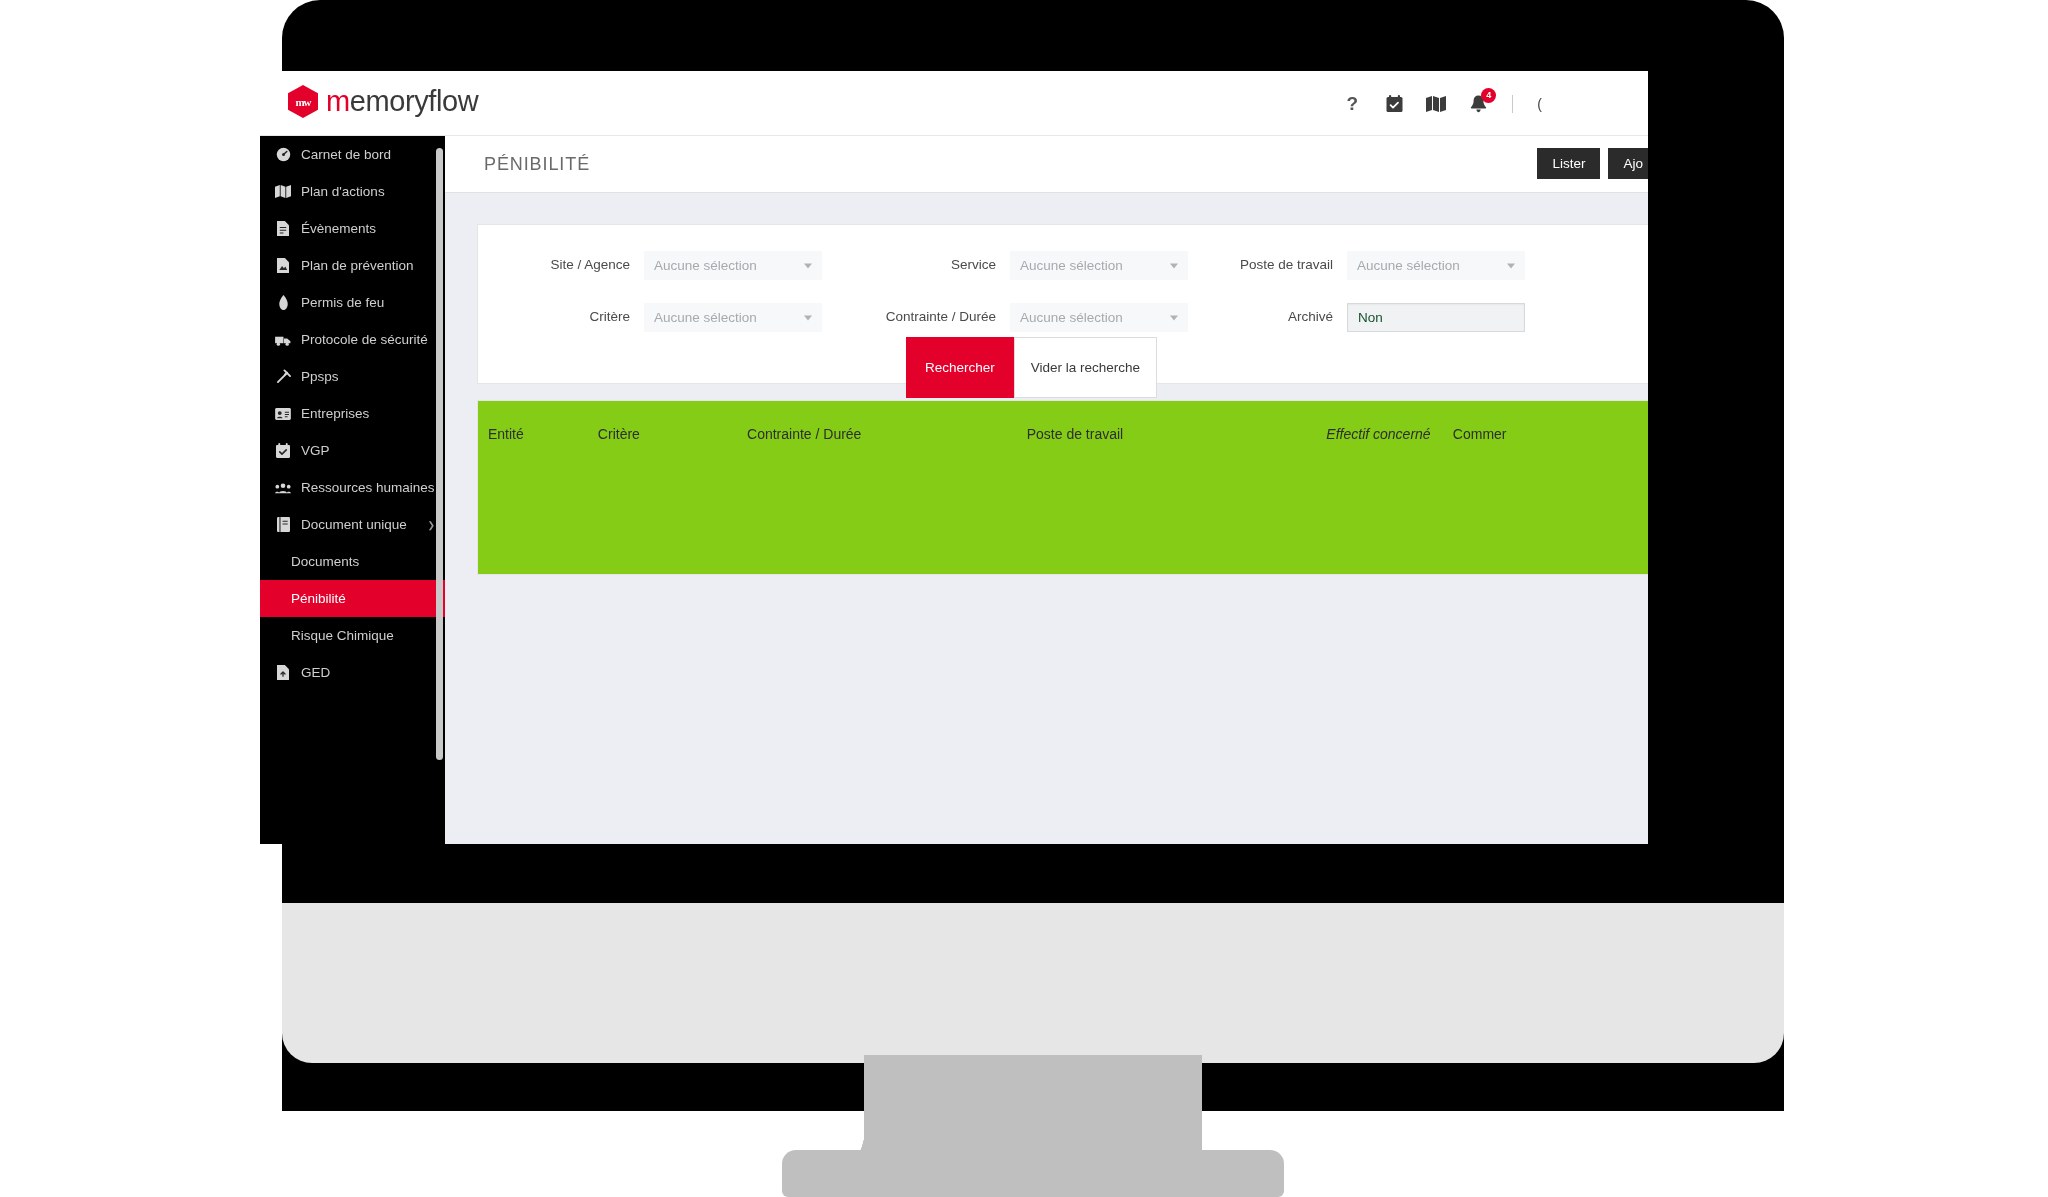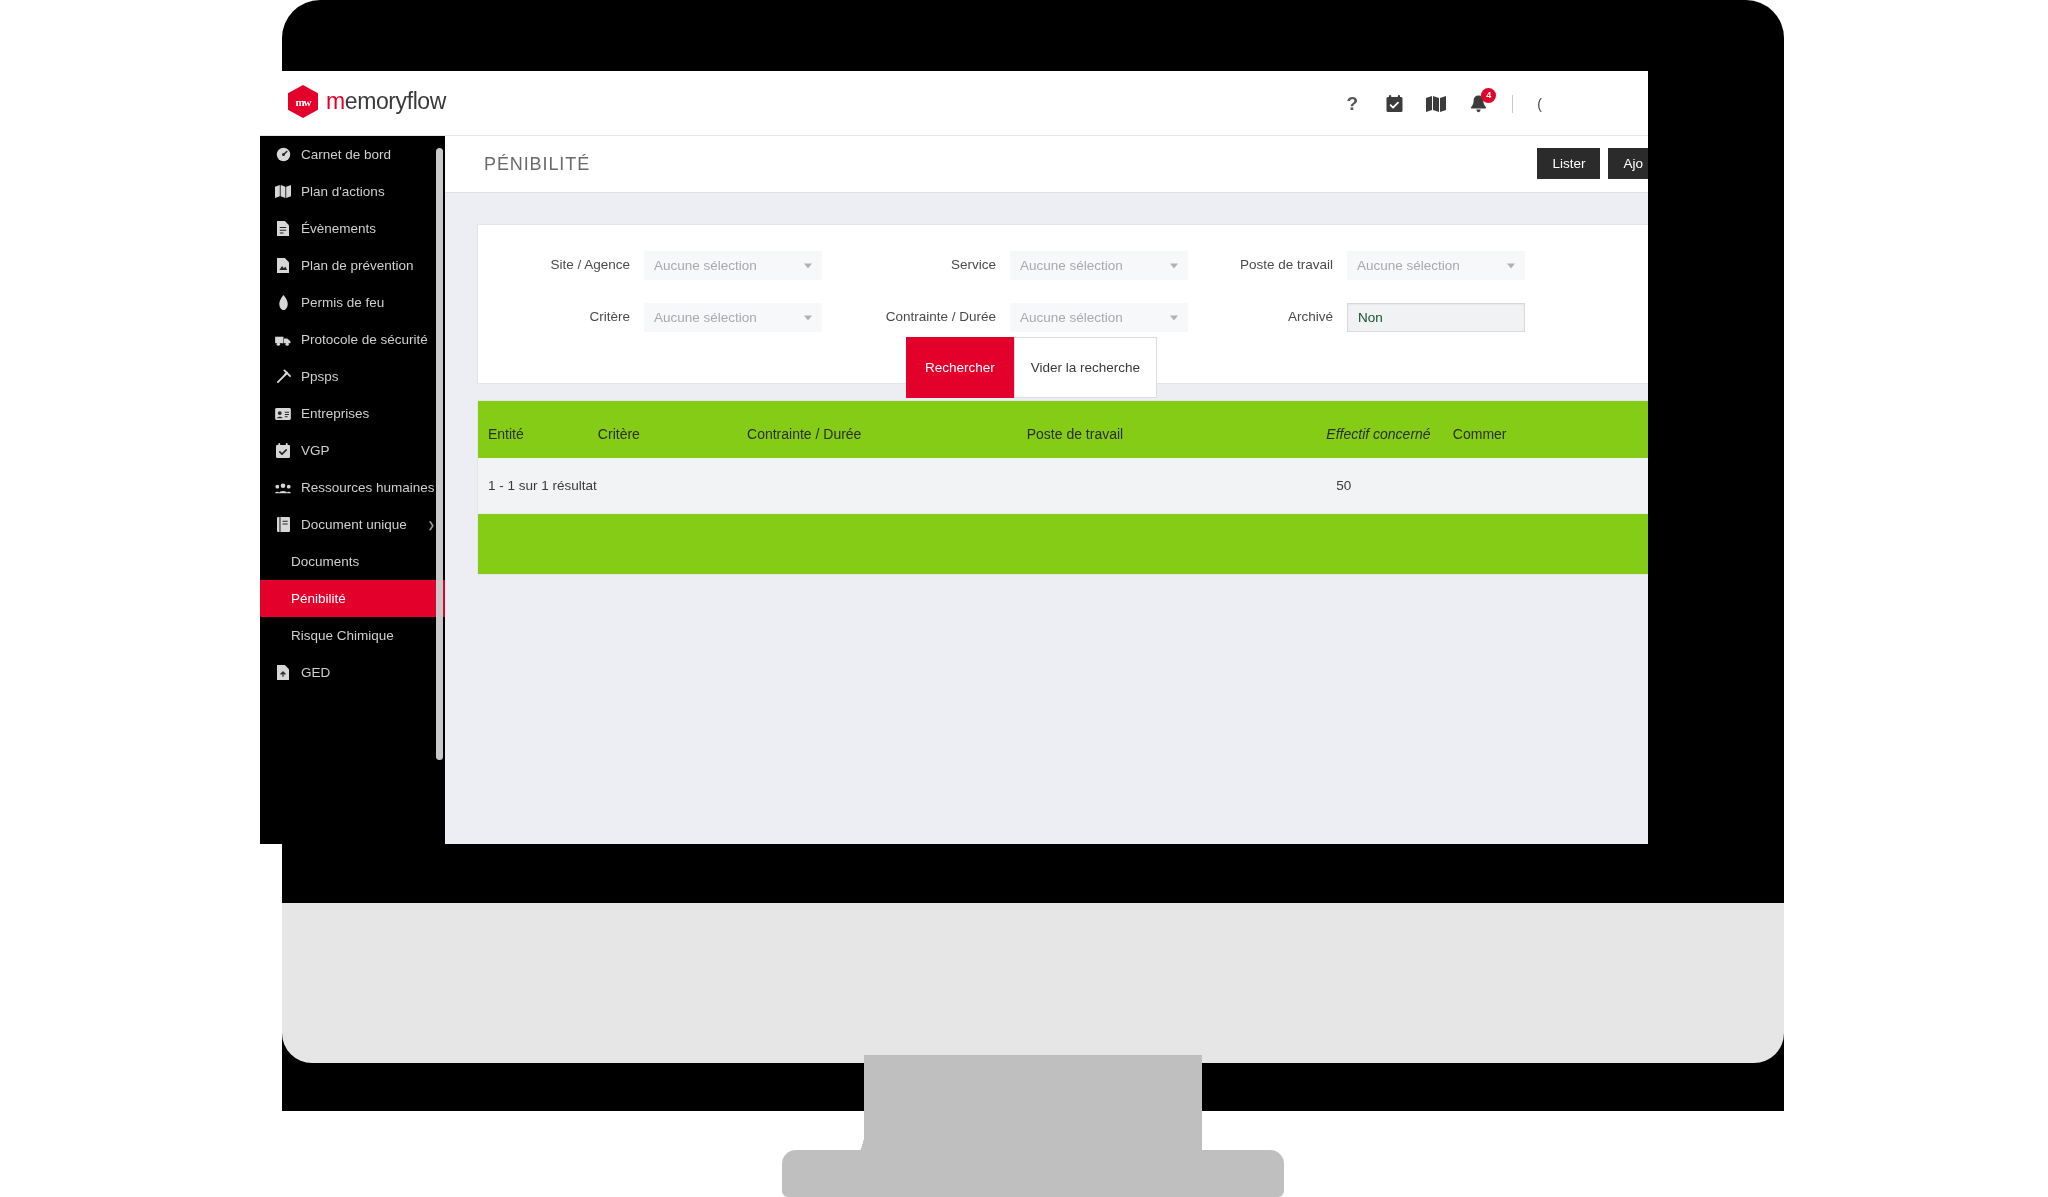--- a/index.html
+++ b/index.html
@@ -85,21 +85,21 @@
     clip-path: polygon(50% 0%, 100% 25%, 100% 75%, 50% 100%, 0% 75%, 0% 25%);
     position: relative;
     flex: 0 0 auto;
   }
   #brand-hex span {
     position: absolute; left: 0; top: 0; width: 100%; height: 100%;
     color: #ffffff; font-size: 11px; font-weight: bold;
     display: flex; align-items: center; justify-content: center;
     letter-spacing: -1px; font-family: "Liberation Serif", serif;
   }
-  #brand-text { font-size: 23px; letter-spacing: -0.4px; white-space: nowrap; }
+  #brand-text { font-size: 29px; letter-spacing: -0.4px; white-space: nowrap; }
   #brand-text .b1 { color: #e3002b; }
   #brand-text .b2 { color: #3a3a3a; }
   #brand-text .b3 { color: #3a3a3a; }
 
   #topbar-icons {
     position: absolute; right: 106px; top: 0;
     height: 65px; display: flex; align-items: center; gap: 22px;
   }
   .tb-icon {
     color: #3c3c3c;
@@ -549,25 +549,20 @@
               <tr>
                 <th class="col-entite">Entité</th>
                 <th class="col-critere">Critère</th>
                 <th class="col-contrainte">Contrainte / Durée</th>
                 <th class="col-poste">Poste de travail</th>
                 <th class="col-effectif">Effectif concerné</th>
                 <th class="col-comment">Commer</th>
               </tr>
             </thead>
             <tbody>
-              <tr id="footer-row">
-                <td colspan="4">1 - 1 sur 1 résultat</td>
-                <td>50</td>
-                <td></td>
-              </tr>
             </tbody>
           </table>
         </div>
 
       </div>
 
     </div>
   </div>
 
   <div id="monitor-chin"></div>

